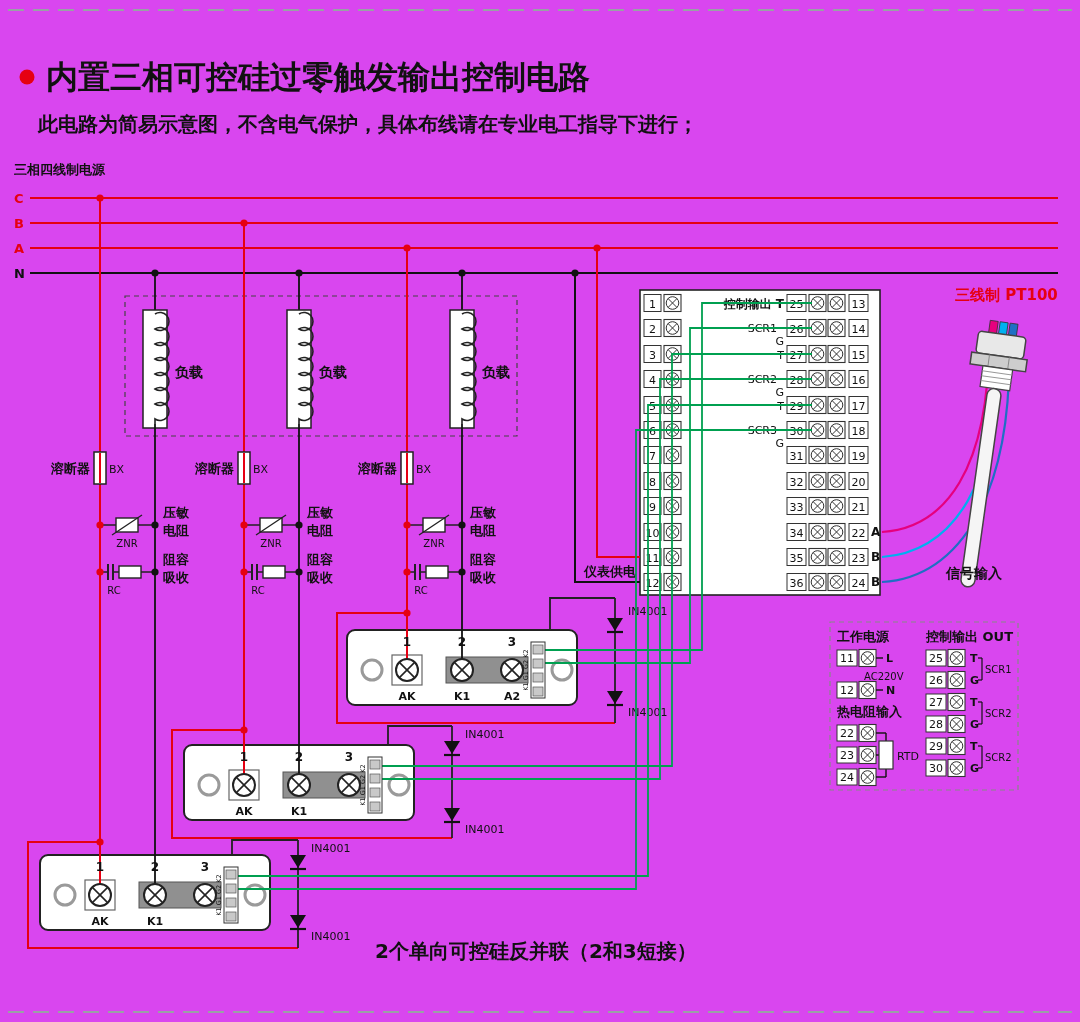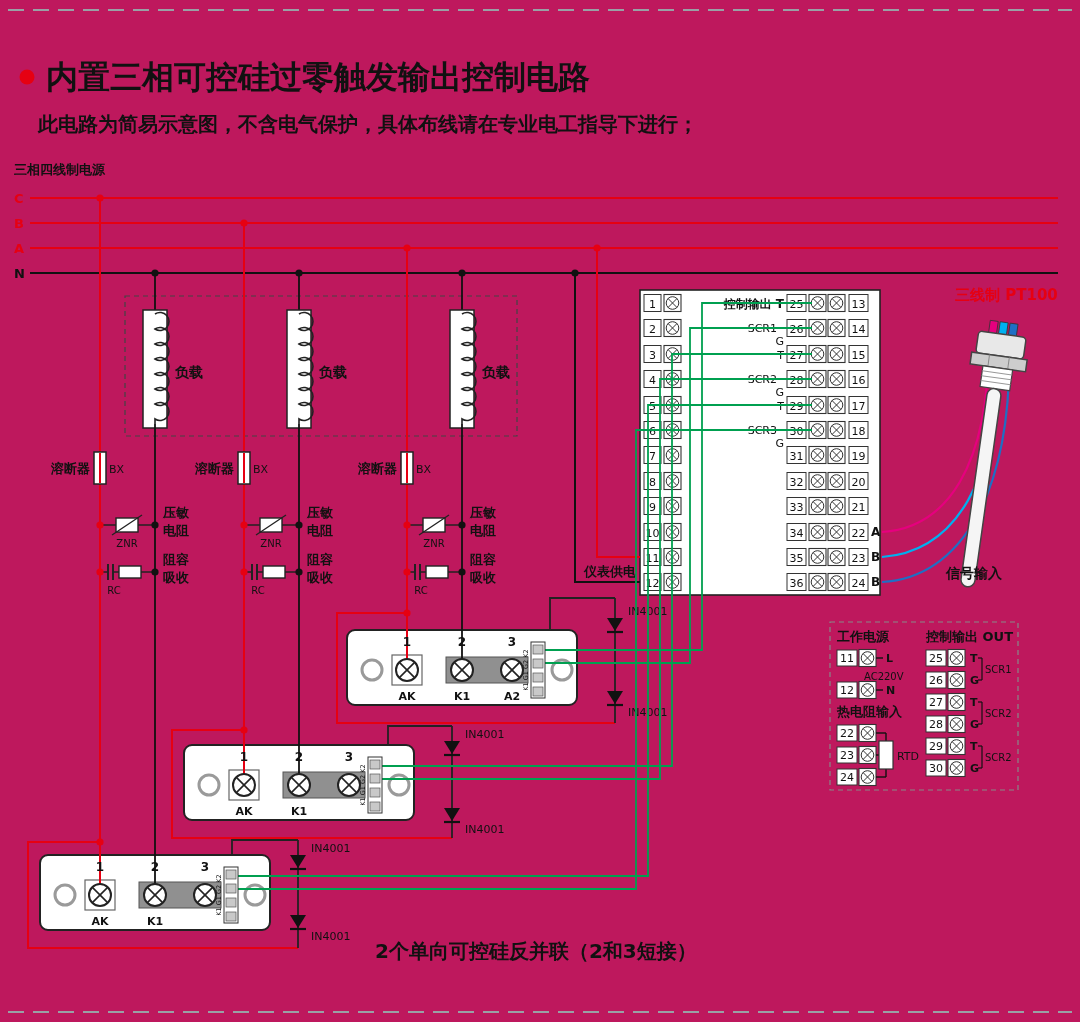--- a/index.html
+++ b/index.html
@@ -1,16 +1,16 @@
 <!DOCTYPE html>
 <html><head>
 <meta charset="utf-8">
 <style>
   html,body{margin:0;padding:0;background:#fff;}
-  .stage{width:1080px;height:1022px;position:relative;background:#be185d;}
+  .stage{width:1080px;height:1022px;position:relative;background:#d946ef;}
   text{font-family:"DejaVu Sans","Liberation Sans",sans-serif;fill:#111;}
   .b{font-weight:700}
   .f32{font-size:32px}.f20{font-size:20px}.f15{font-size:15px}.f14{font-size:14px}
   .f13{font-size:13px}.f12{font-size:12px}.f11{font-size:11px}.f10{font-size:10px}.f65{font-size:6.5px}
   .mid{text-anchor:middle}.end{text-anchor:end}
   .red{fill:#e60012}
 </style>
 </head>
 <body>
 

